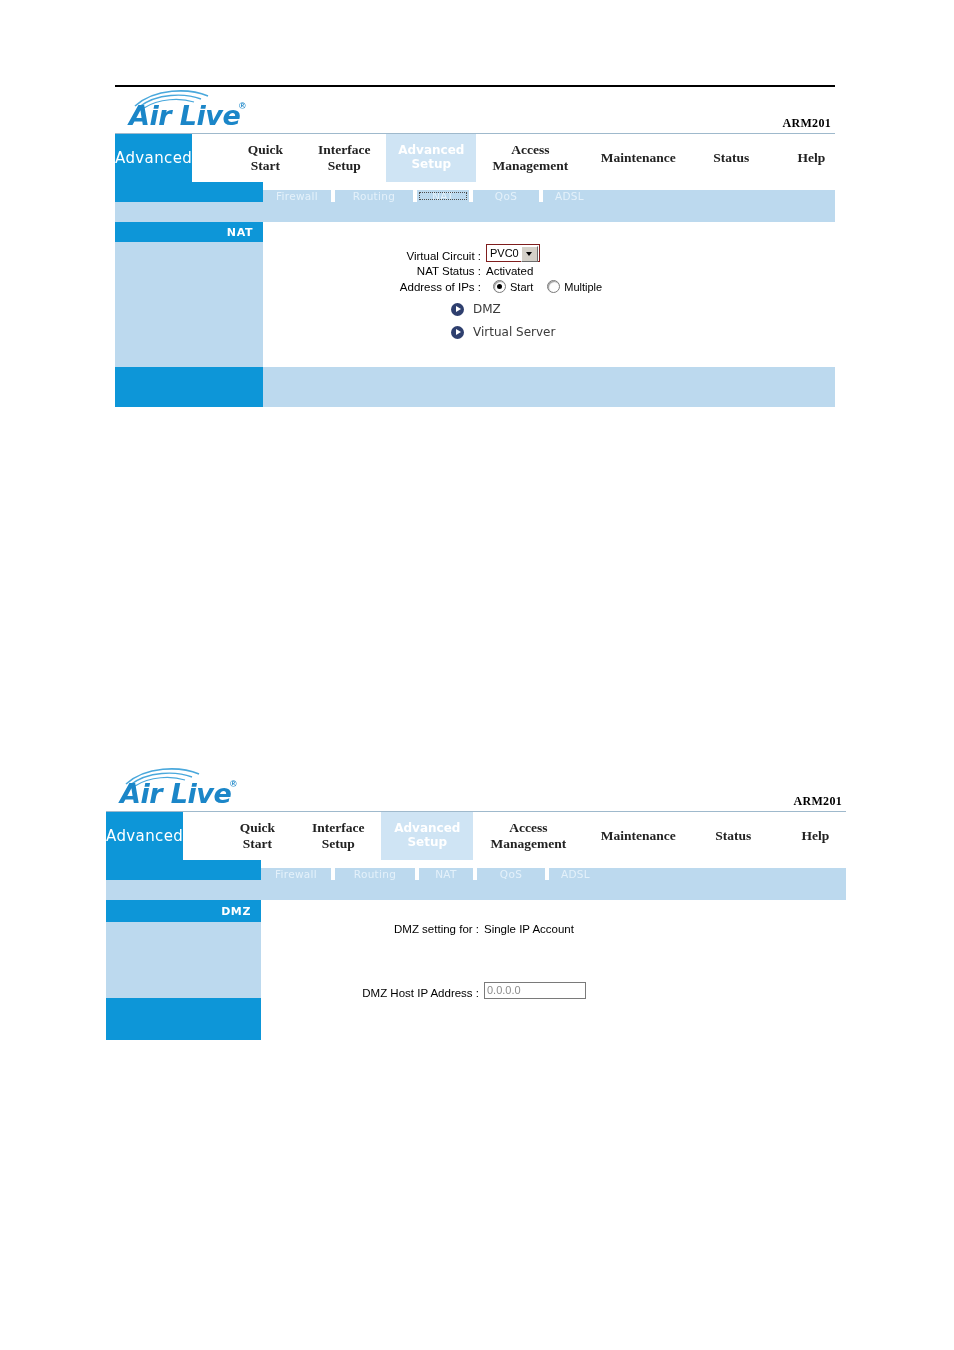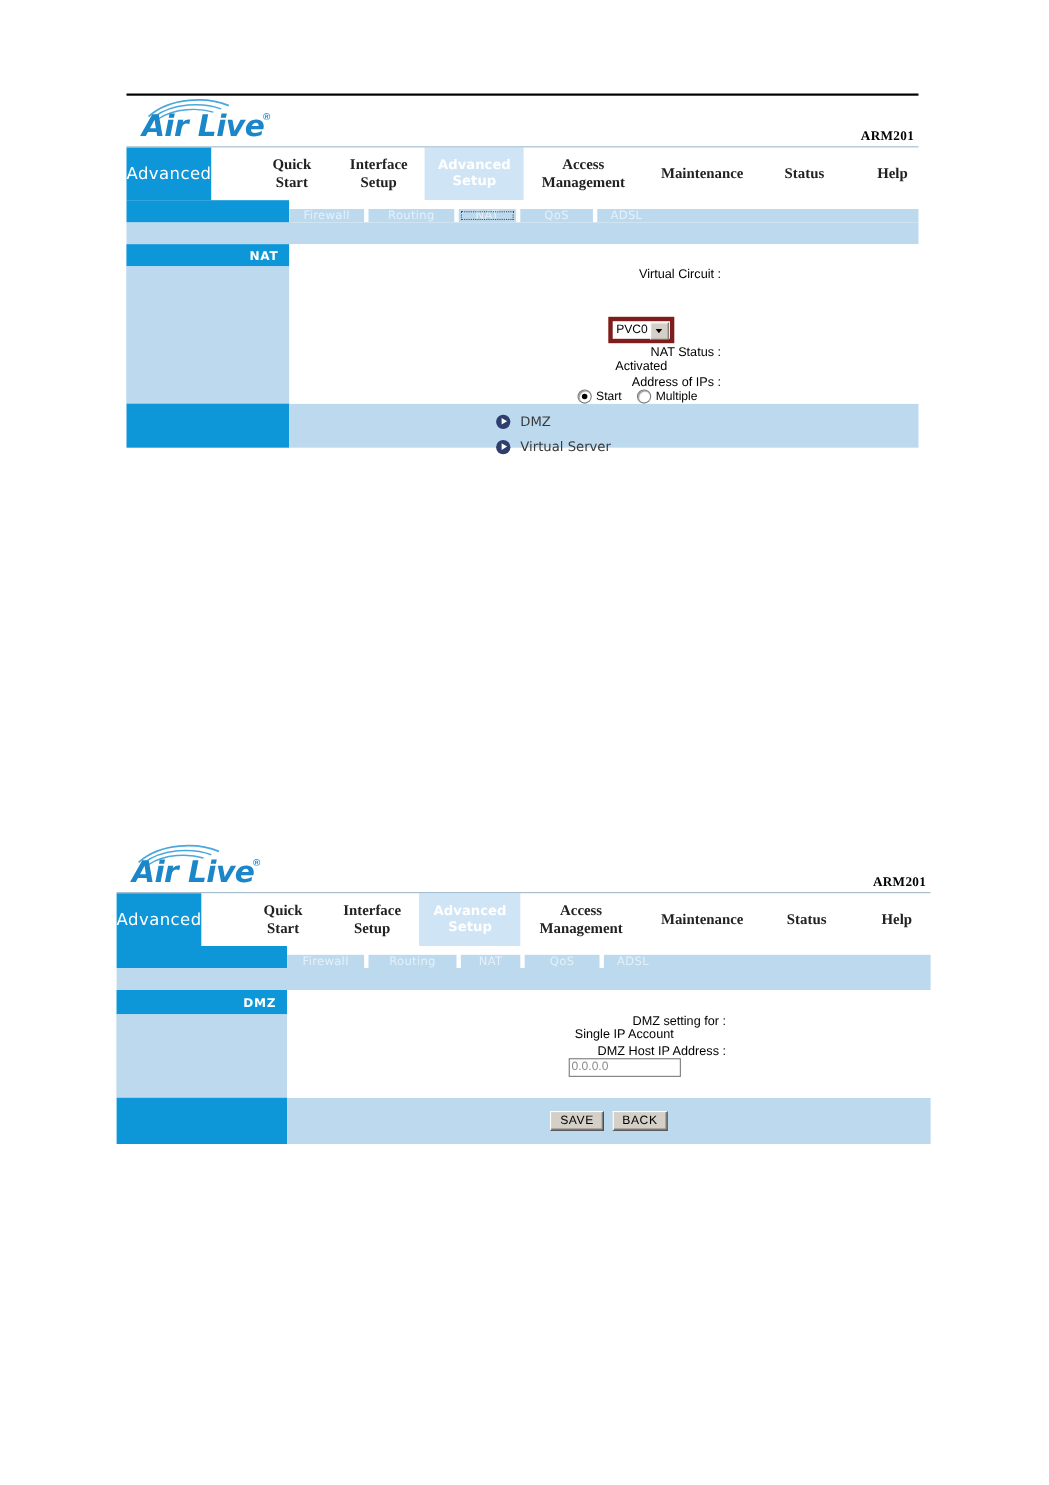--- a/index.html
+++ b/index.html
@@ -206,46 +206,44 @@
   }
 
   
   .form {
     font-family: "Liberation Sans", sans-serif;
     font-size: 11.5px;
     color: #000000;
   }
   .frow {
     display: flex;
-    align-items: center;
+    align-items: flex-end;
     margin-bottom: 3px;
-    flex-direction: column;
   }
   .flabel {
     text-align: right;
     padding-right: 5px;
     white-space: nowrap;
   }
   .fval {
     display: flex;
     align-items: center;
     white-space: nowrap;
   }
   .selwrap {
     position: relative;
     display: inline-flex;
     align-items: center;
-    border: 4px solid #7f1d1d;
+    border: 1px solid #7f1d1d;
     background: #ffffff;
     height: 16px;
     padding-left: 3px;
     padding-right: 20px;
     font-size: 11px;
     color: #000;
-    margin-top: 32px;
   }
   .selarrow {
     position: absolute;
     right: 1px;
     top: 1px;
     width: 15px;
     height: 14px;
     background: #d4d0c8;
     border-top: 1px solid #ffffff;
     border-left: 1px solid #ffffff;
@@ -502,28 +500,24 @@
 
         <div class="frow">
           <div class="flabel" style="width:190px;">DMZ setting for :</div>
           <div class="fval">Single IP Account</div>
         </div>
 
 
         <div class="frow">
           <div class="flabel" style="width:190px;">DMZ Host IP Address :</div>
           <div class="fval">
-            <div class="textbox" style="width:96px;">0.0.0.0</div>
+            <div class="textbox" style="width:96px;margin-top:44px;">0.0.0.0</div>
           </div>
         </div>
 
       </div>
     </div>
   </div>
 
   <div class="footrow" style="height:42px;">
     <div class="foot-side" style="width:155px;"></div>
-    <div class="foot-main">
-      <button class="winbtn">SAVE</button>
-      <button class="winbtn">BACK</button>
-    </div>
   </div>
 </div>
 
 </body></html>

